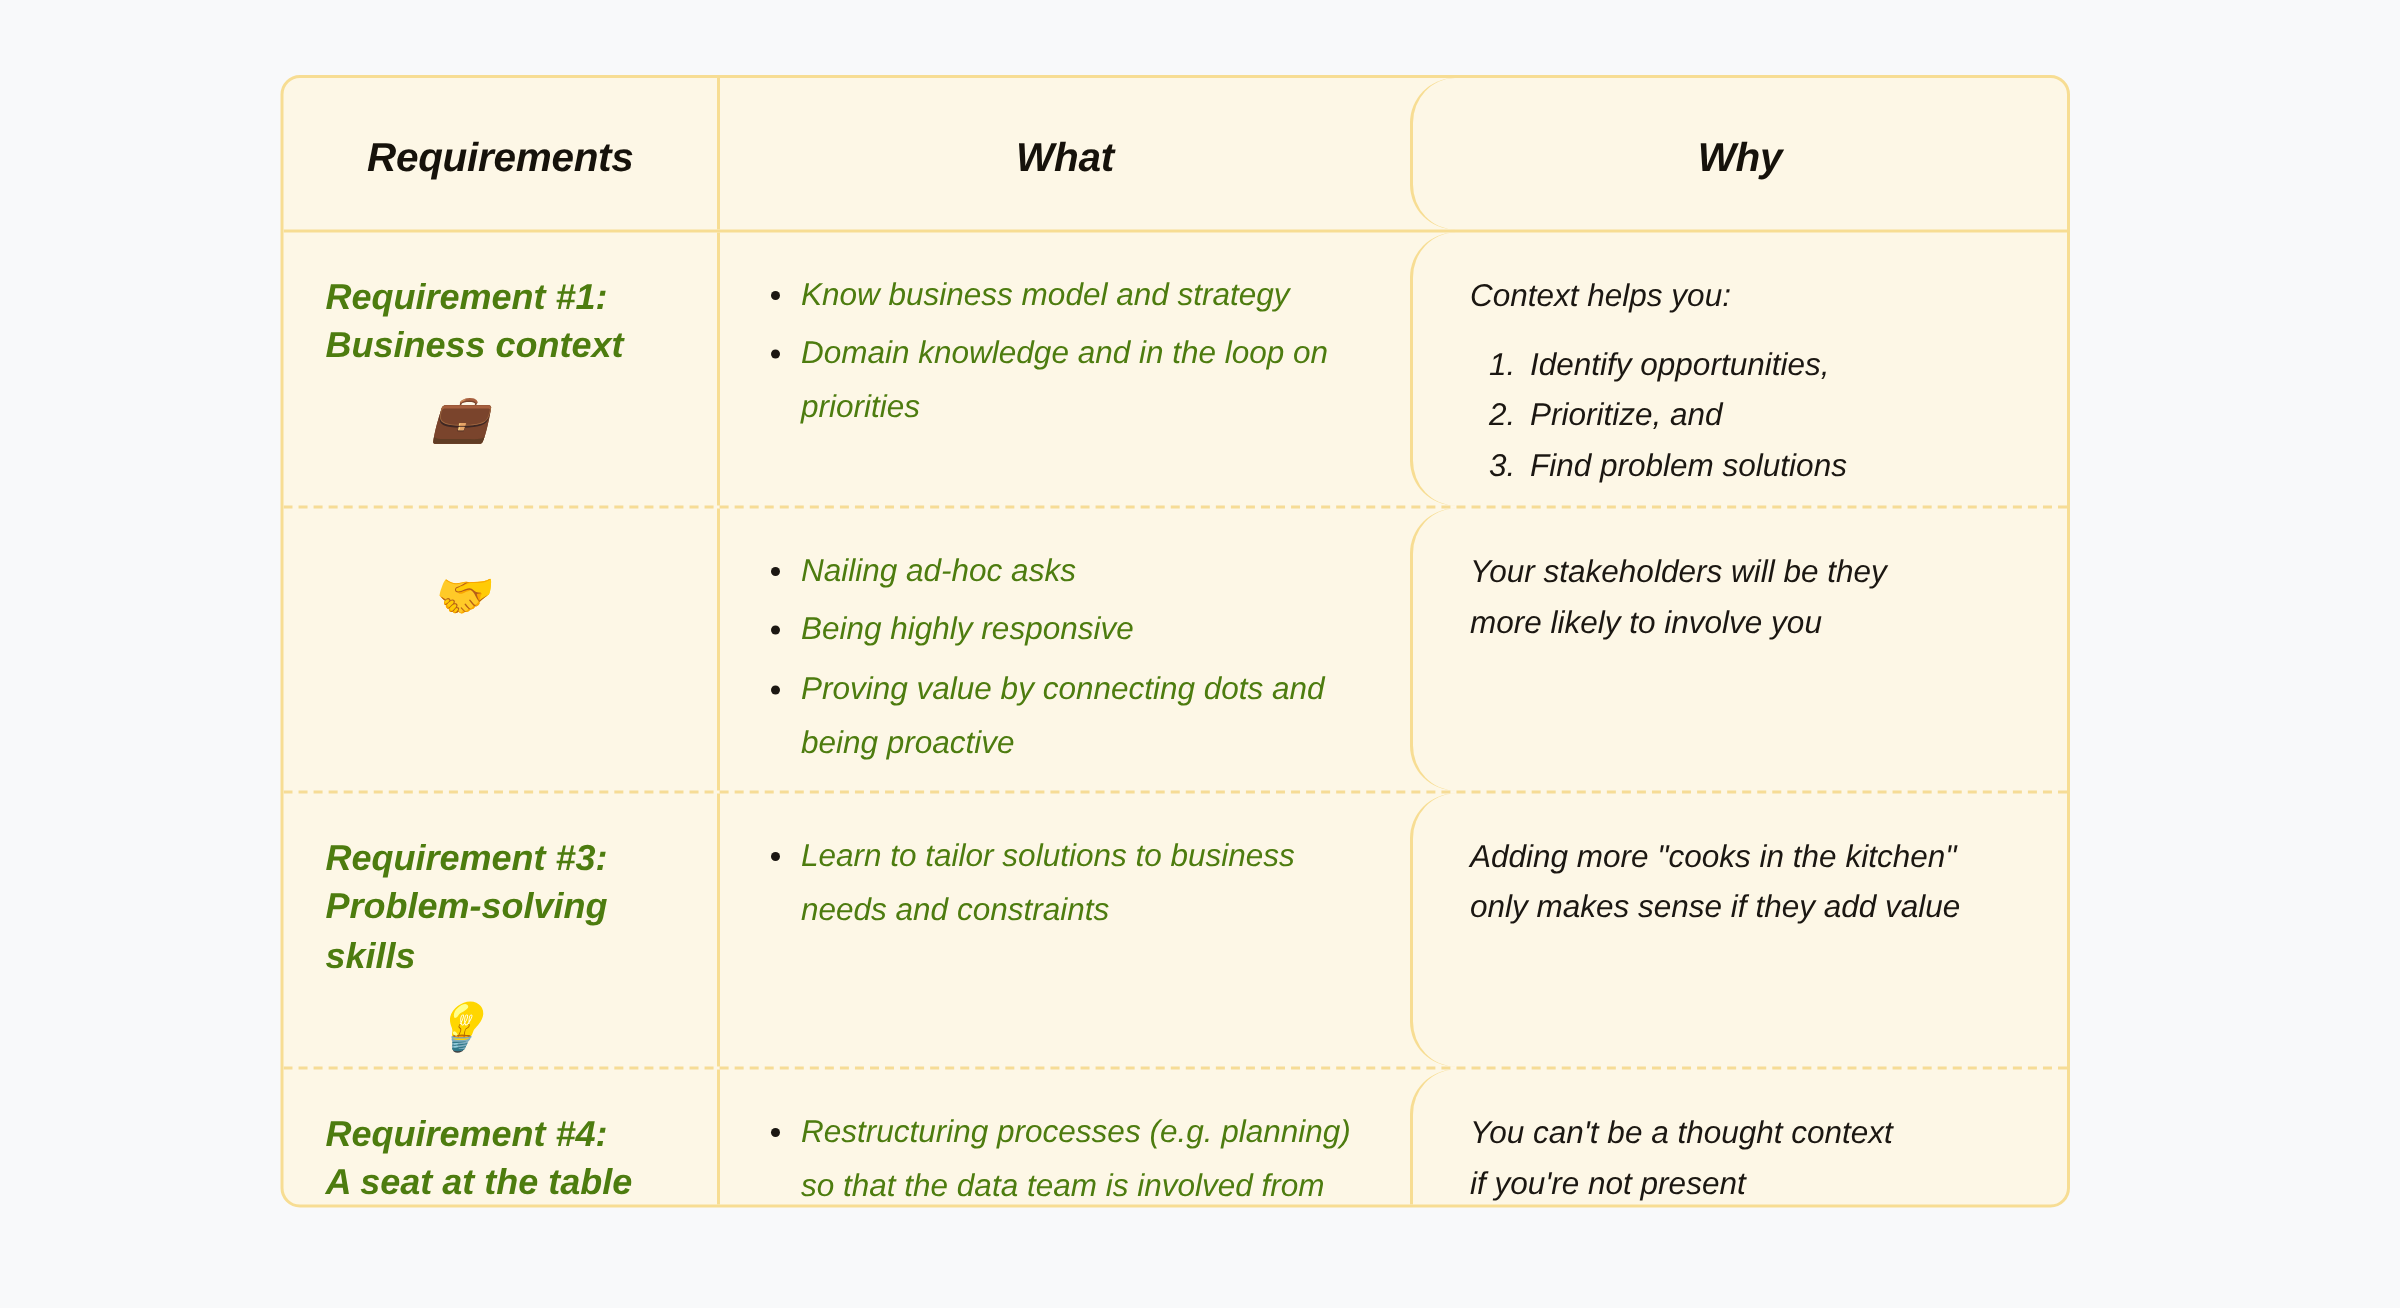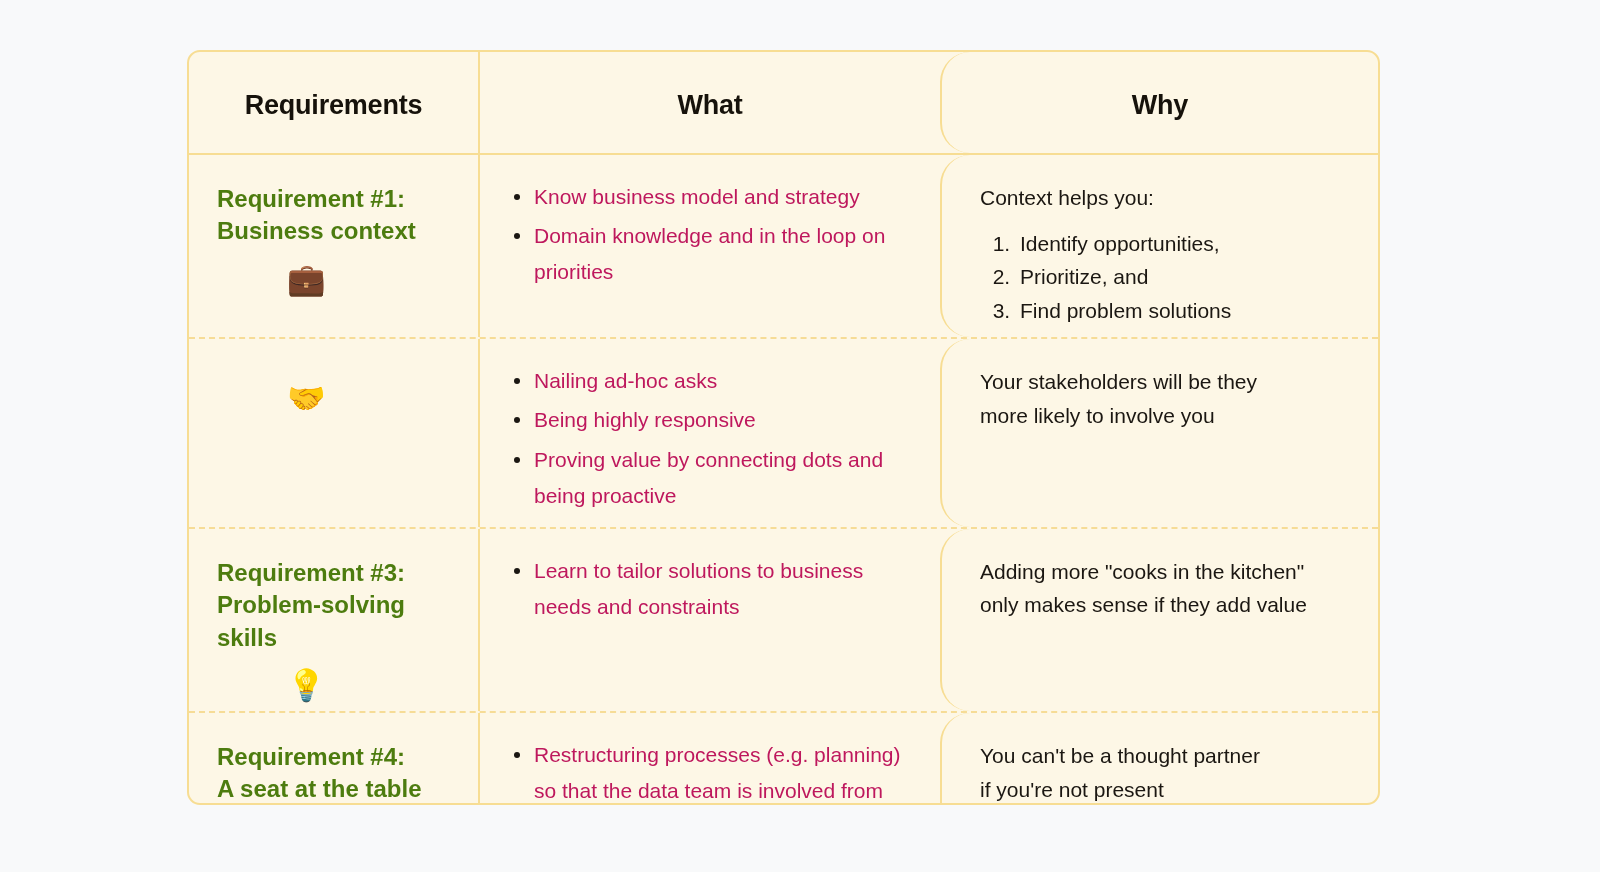--- a/index.html
+++ b/index.html
@@ -29,20 +29,21 @@
     top: 50px;
     width: 1193px;
     height: 755px;
     box-sizing: border-box;
     background: #fdf7e6;
     border: 2px solid #f7dd93;
     border-radius: 13px;
     display: flex;
     flex-direction: column;
     overflow: hidden;
+    font-style: italic;
   }
 
   
   .thead {
     display: flex;
     flex: 0 0 103px;
     height: 103px;
     border-bottom: 2px solid #f7dd93;
     box-sizing: border-box;
   }
@@ -118,21 +119,21 @@
   }
   ul.what-list {
     margin: 0;
     padding: 0 0 0 30px;
     list-style: none;
   }
   ul.what-list li {
     position: relative;
     font-size: 21px;
     line-height: 1.72;
-    color: #be185d;
+    color: #4d7c0f;
     margin-bottom: 3px;
   }
   ul.what-list li::before {
     content: "";
     position: absolute;
     left: -20px;
     top: 15px;
     width: 6px;
     height: 6px;
     border-radius: 50%;
@@ -243,20 +244,20 @@
           <div class="req-title">Requirement #4:
 A seat at the table</div>
 
         </div>
         <div class="cell cell-what col-what vdiv-left">
           <ul class="what-list">
             <li>Restructuring processes (e.g. planning) so that the data team is involved from the start</li>
           </ul>
         </div>
         <div class="cell cell-why col-why vdiv-left">
-          <div class="why-intro">You can't be a thought partner
+          <div class="why-intro">You can't be a thought context
 if you're not present</div>
         </div>
       </div>
 
     </div>
   </div>
 </div>
 
 </body></html>

